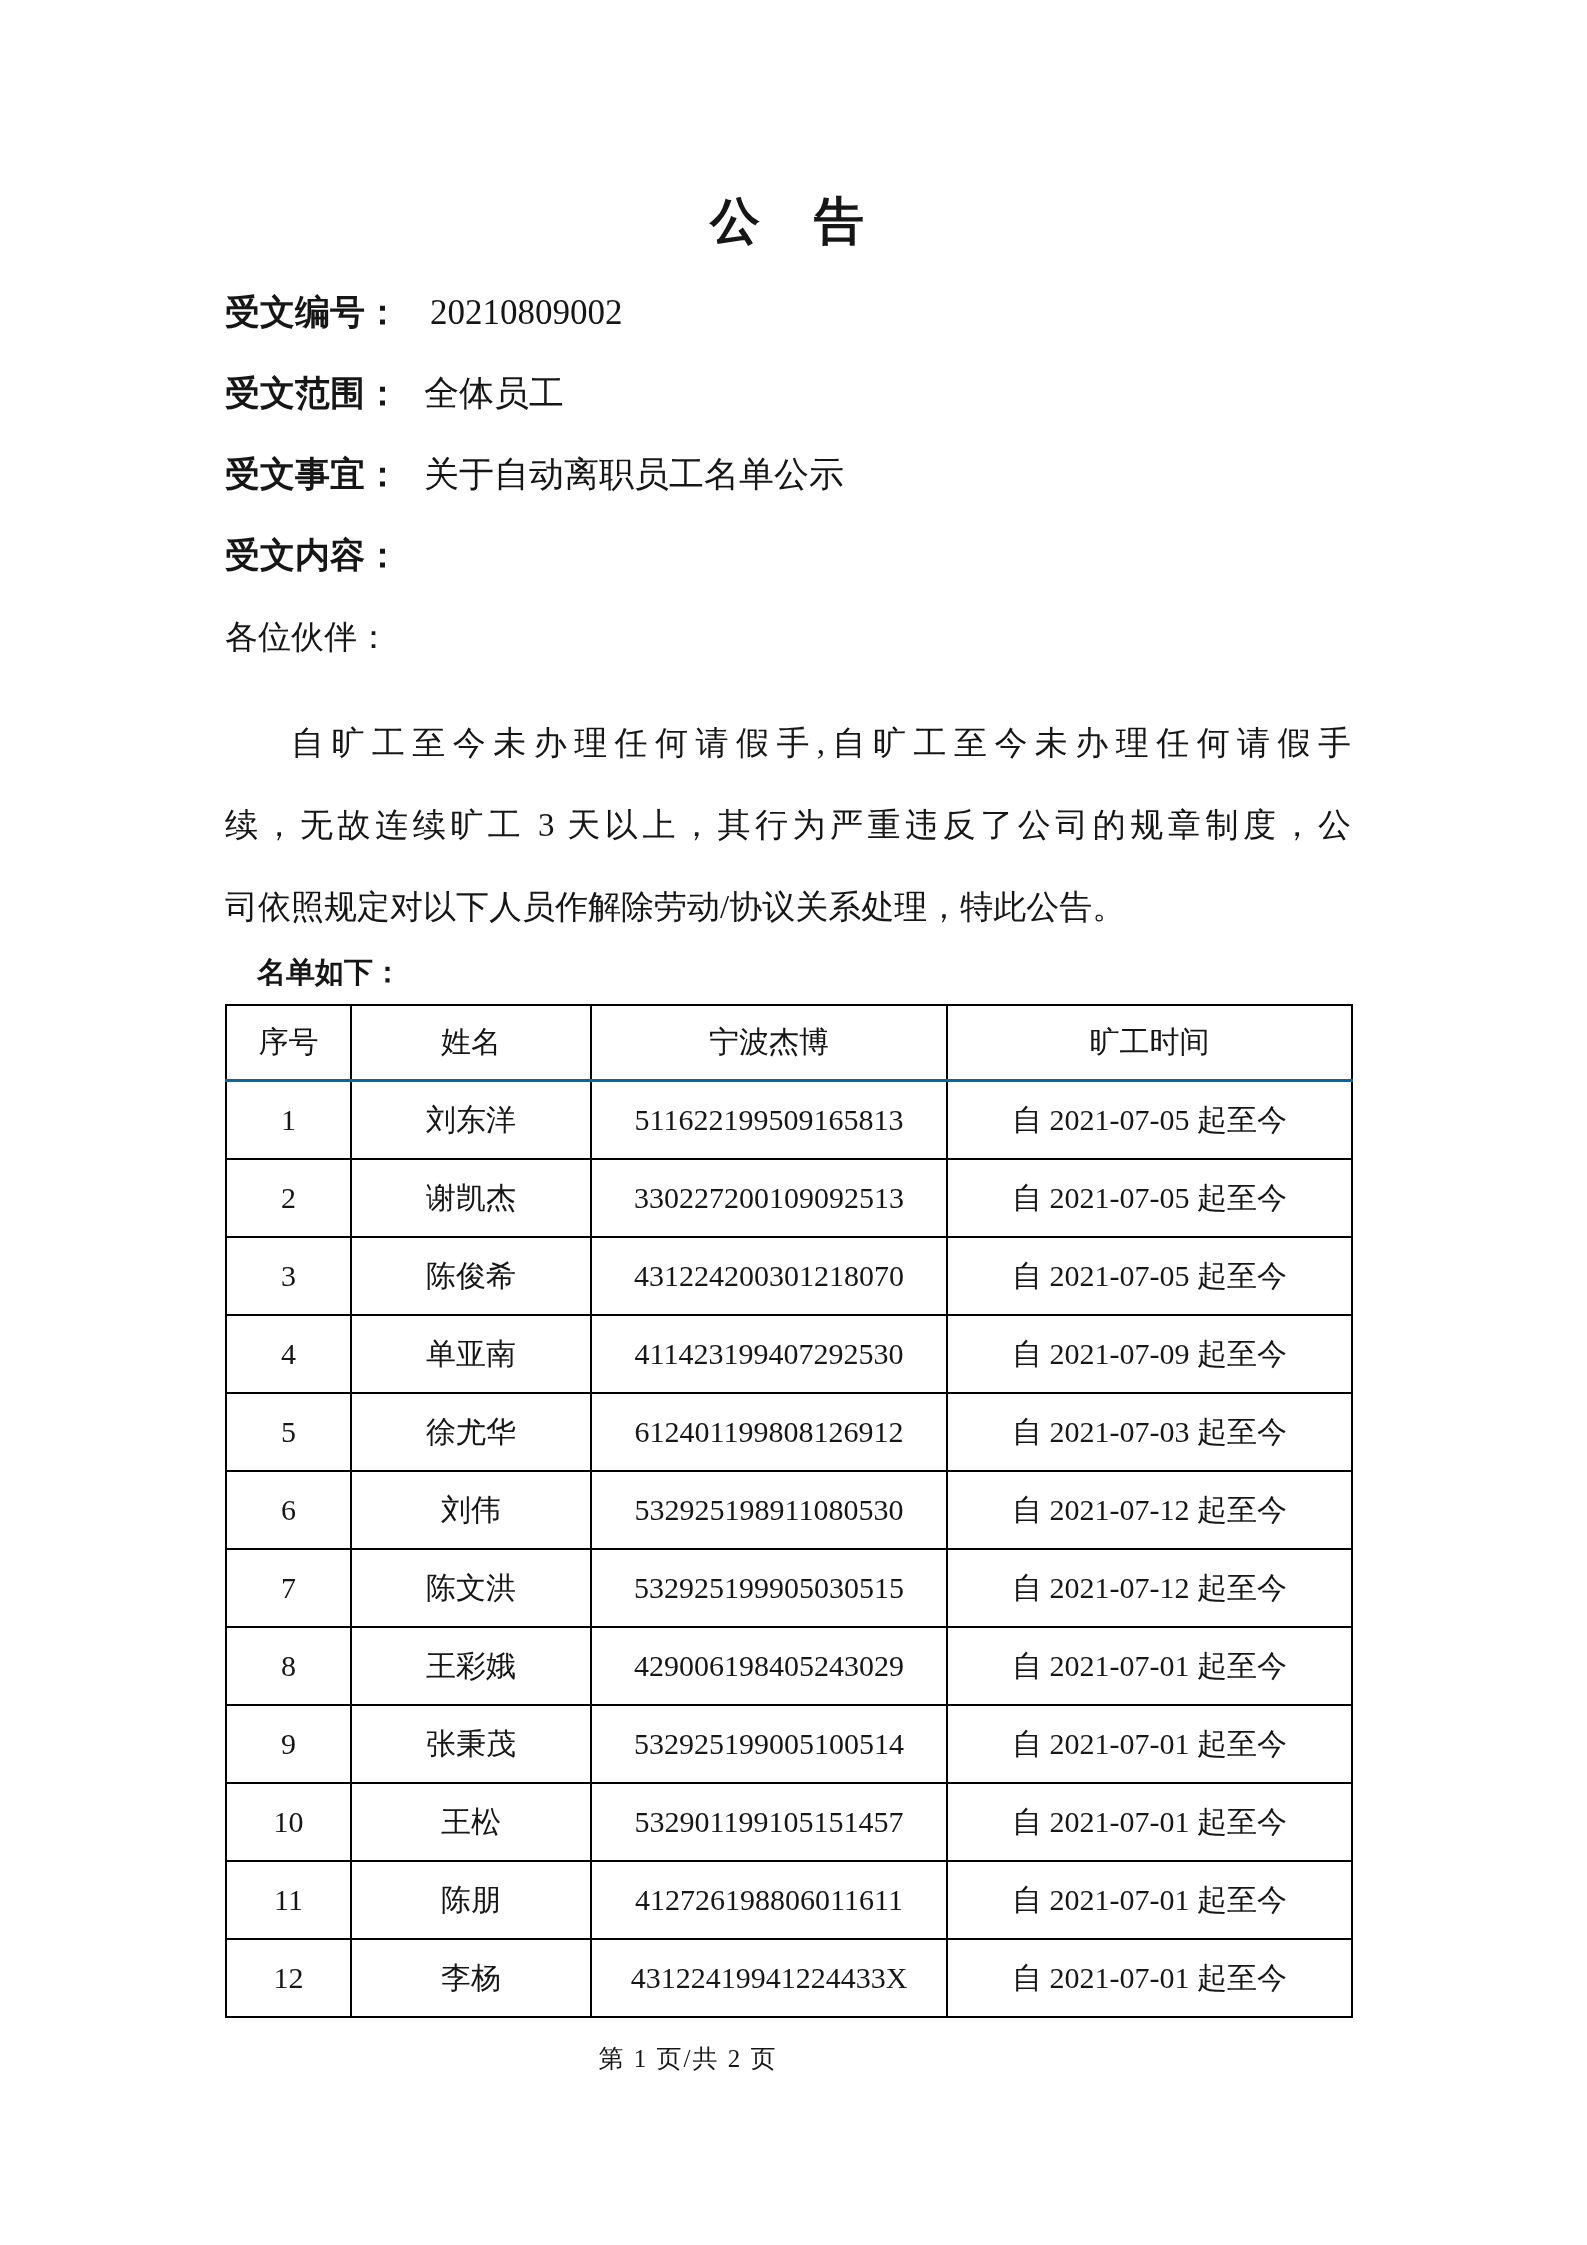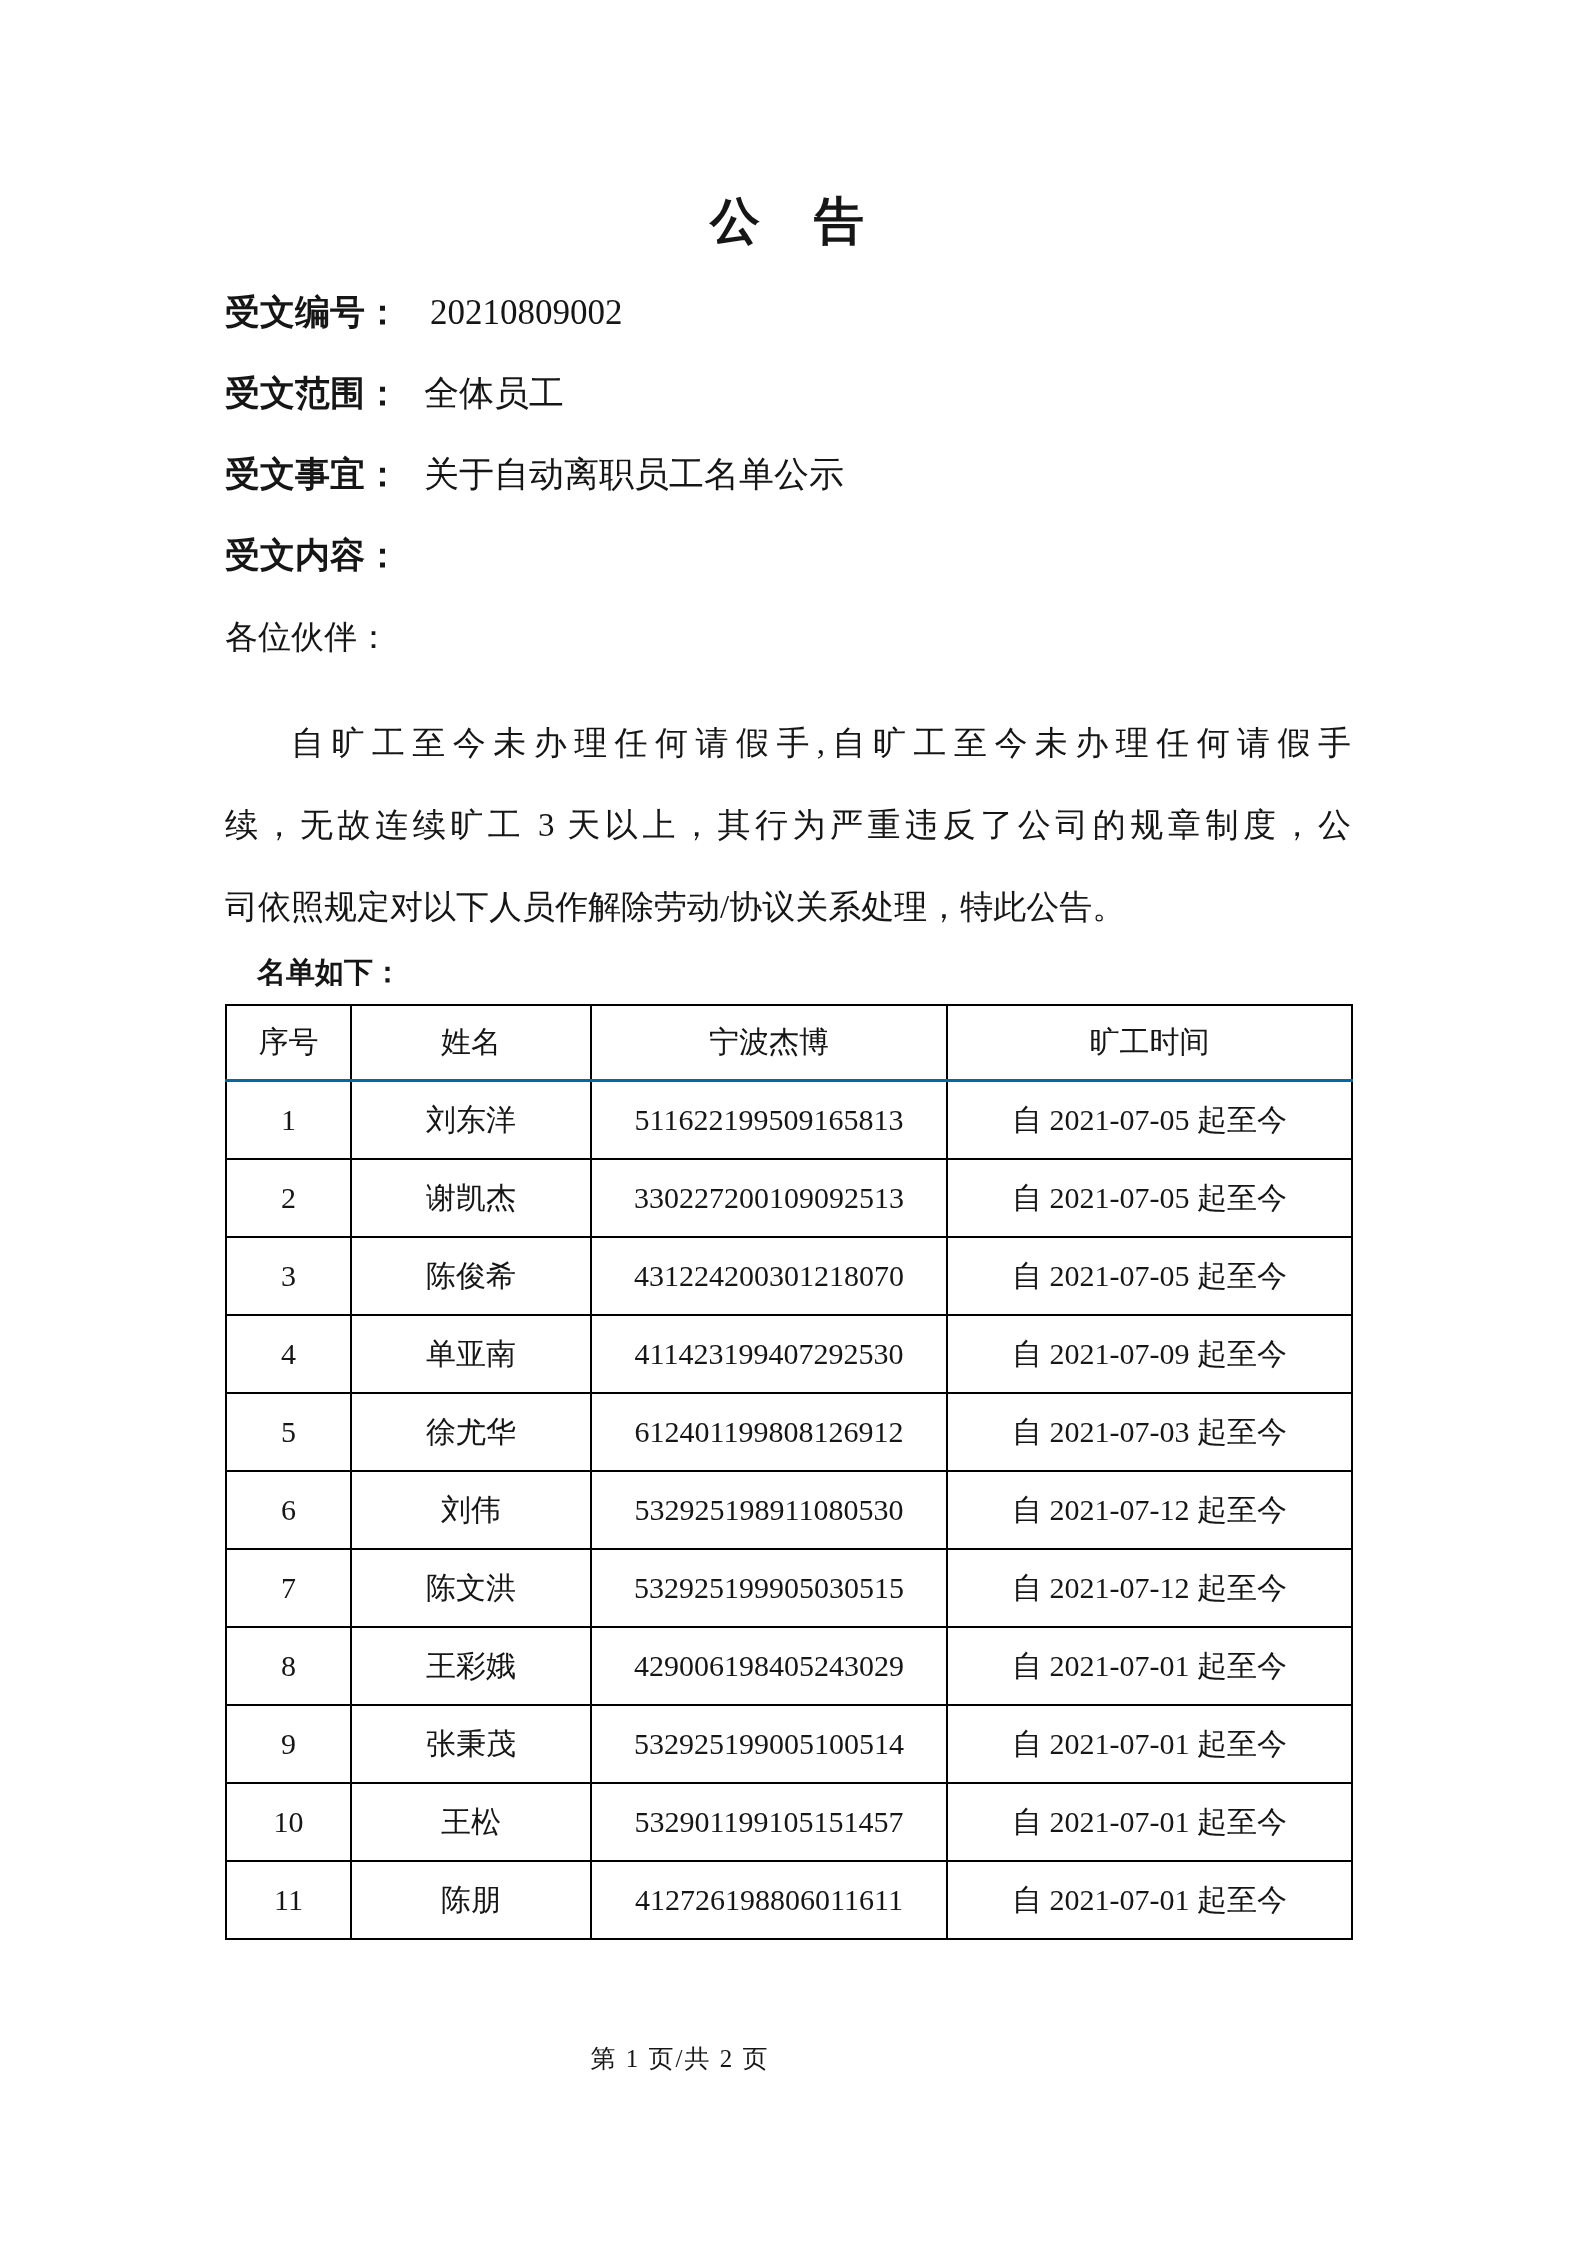--- a/index.html
+++ b/index.html
@@ -35,21 +35,21 @@
   }
   table.roster th,table.roster td{
     border:2px solid #000;
     text-align:center;vertical-align:middle;
     font-weight:400;padding:0;
     overflow:hidden;white-space:nowrap;
   }
   table.roster thead th{height:73px;border-bottom:3px solid #0369a1;}
   table.roster tbody td{height:76px;}
   .footer{
-    position:absolute;left:0;top:2042px;width:100%;
+    position:absolute;left:8px;top:2042px;width:100%;
     text-align:center;font-size:25px;letter-spacing:2px;
   }
   .stamp{position:absolute;left:1395px;top:434px;pointer-events:none;z-index:2;}
   .stamp text{font-family:"Liberation Serif","DejaVu Serif",serif;}
 </style>
 </head>
 <body>
 
 <div class="page">
   <div class="doc">
@@ -156,20 +156,26 @@
             <td>王松</td>
             <td>532901199105151457</td>
             <td>自 2021-07-01 起至今</td>
           </tr>
           <tr>
             <td>11</td>
             <td>陈朋</td>
             <td>412726198806011611</td>
             <td>自 2021-07-01 起至今</td>
           </tr>
+          <tr>
+            <td>12</td>
+            <td>李杨</td>
+            <td>43122419941224433X</td>
+            <td>自 2021-07-01 起至今</td>
+          </tr>
         </tbody>
     </table>
 
   </div>
 
   <div class="footer">第 1 页/共 2 页</div>
 
   <svg class="stamp" width="352" height="358" viewBox="0 0 352 358">
     <defs>
       <path id="arcName" d="M 48.5 188 A 126 126 0 0 1 196 53" fill="none"></path>

